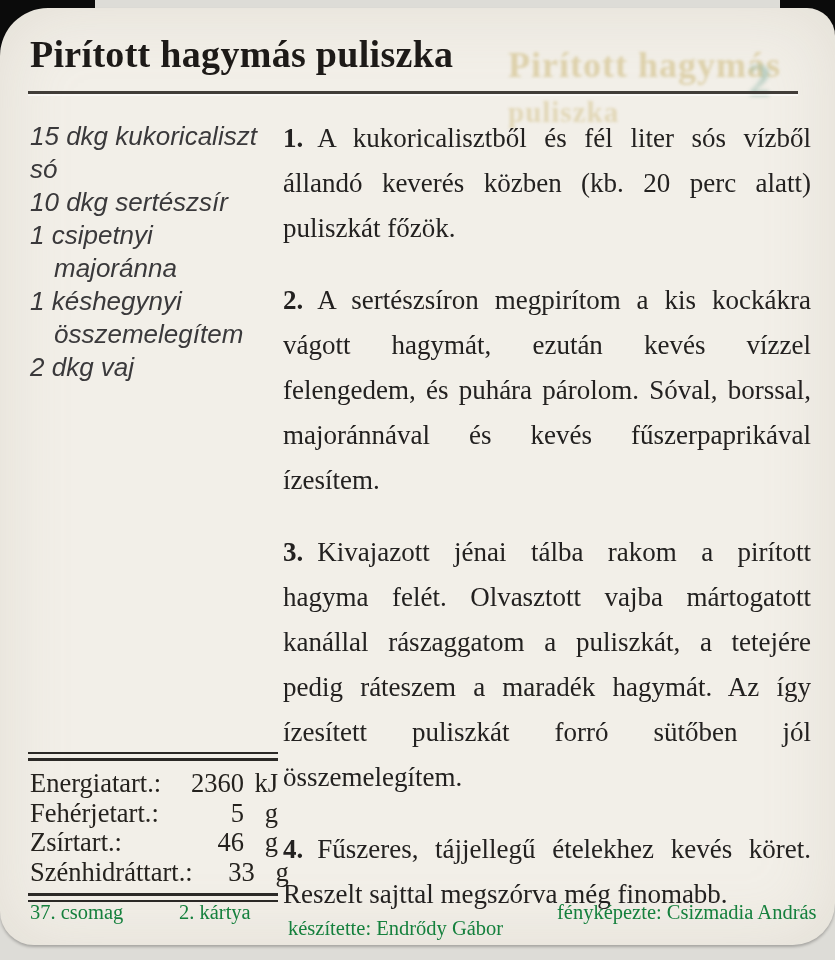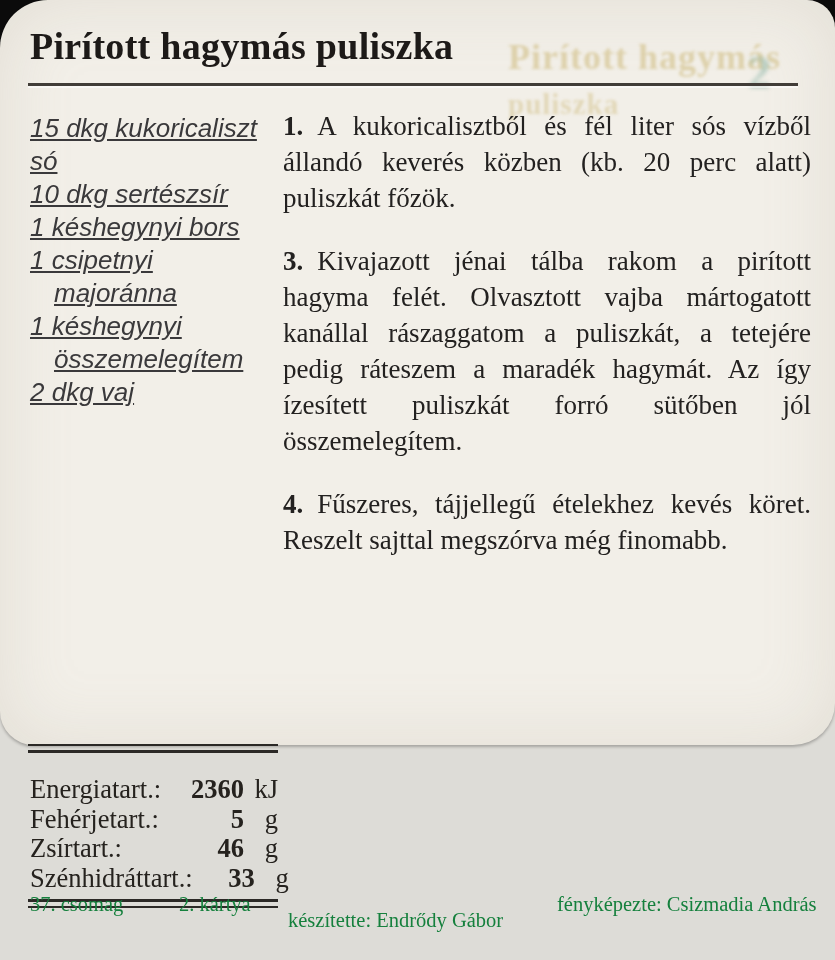--- a/index.html
+++ b/index.html
@@ -6,48 +6,48 @@
     --card_bg:#f2efe8; --text:#232120; --rule:#413d38;
     --outside_top:#0b0b0b; --outside_bottom:#dddcd7;
     --ghost_text:#cdb97a; --ghost_badge:#7fae9f;
     --ing_text:#3a393b; --title_text:#1d1a18;
   }
   *{margin:0;padding:0;box-sizing:border-box;}
   body{width:835px;height:960px;overflow:hidden;font-family:"Liberation Serif",serif;}
   .stage{position:relative;width:835px;height:960px;background:var(--outside_bottom);overflow:hidden;}
   .corner-tl{position:absolute;left:0;top:0;width:95px;height:95px;background:var(--outside_top);}
   .corner-tr{position:absolute;right:0;top:0;width:55px;height:55px;background:var(--outside_top);}
-  .card{position:absolute;left:0;top:0;width:835px;height:745px;background:var(--card_bg);
+  .card{position:absolute;left:0;top:8px;width:835px;height:937px;background:var(--card_bg);
         border-radius:48px 28px 42px 34px;
         box-shadow:inset 0 0 70px rgba(175,165,145,0.22), 0 2px 3px rgba(0,0,0,0.25);}
   .ghost{position:absolute;color:var(--ghost_text);font-weight:bold;filter:blur(1.6px);
          opacity:.55;letter-spacing:1px;pointer-events:none;}
   .ghost-1{left:508px;top:36px;font-size:36px;}
   .ghost-2{left:508px;top:88px;font-size:29px;opacity:.45;}
   .ghost-badge{left:748px;top:46px;font-size:46px;color:var(--ghost_badge);filter:blur(2px);opacity:.5;}
   .title{position:absolute;left:30px;top:24px;font-size:38px;font-weight:bold;color:var(--title_text);
          letter-spacing:.3px;white-space:nowrap;}
   .title-rule{position:absolute;left:28px;top:83px;width:770px;height:3px;background:var(--rule);
               box-shadow:0 2px 0 rgba(255,255,255,.55);}
   .ingredients{position:absolute;left:30px;top:112px;width:250px;
                font-family:"Liberation Sans",sans-serif;font-style:italic;
-               font-size:26px;line-height:33px;color:var(--ing_text);text-decoration:underline;}
+               font-size:26px;line-height:33px;color:var(--ing_text);}
   .ing-line{white-space:nowrap;}
   .ing-line.indent{padding-left:24px;}
   .steps{position:absolute;left:283px;top:108px;width:528px;color:var(--text);}
-  .steps p{font-size:27px;line-height:36px;text-align:justify;margin:0 0 27px 0;}
+  .steps p{font-size:27px;line-height:45px;text-align:justify;margin:0 0 27px 0;}
   .step-num{font-weight:bold;margin-right:14px;}
   .nutrition{position:absolute;left:28px;top:744px;width:250px;color:#25221e;}
   .rule-thin{height:2px;background:#2b2926;}
   .rule-thick{height:3px;background:#2b2926;}
   .dbl-top .rule-thin{margin-bottom:4px;}
   .dbl-bottom .rule-thick{margin-bottom:4px;}
-  .nrows{padding:22px 0 6px 2px;}
+  .nrows{padding:8px 0 6px 2px;}
   .nrow{display:grid;grid-template-columns:1fr 62px 34px;font-size:26.5px;line-height:29.5px;}
-  .nvalue{text-align:right;font-weight:bold;}
+  .nvalue{text-align:right;}
   .nunit{text-align:right;}
   .footer{position:absolute;left:0;top:893px;width:835px;height:30px;
           font-size:20.5px;color:#15803d;}
   .footer span{position:absolute;white-space:nowrap;}
   .f-package{left:30px;}
   .f-card{left:163px;margin-left:16px;}
   .f-made{left:288px;margin-top:16px;}
   .f-photo{left:557px;}
 </style>
 </head>
@@ -62,30 +62,30 @@
     <div class="ghost ghost-2">puliszka</div>
     <div class="ghost ghost-badge">2</div>
 
     <h1 class="title">Pirított hagymás puliszka</h1>
     <div class="title-rule"></div>
 
     <div class="ingredients">
       <div class="ing-line">15 dkg kukoricaliszt</div>
       <div class="ing-line">só</div>
       <div class="ing-line">10 dkg sertészsír</div>
-      <div class="ing-line">1 késhegynyi bors</div>
       <div class="ing-line">1 csipetnyi</div>
       <div class="ing-line indent">majoránna</div>
       <div class="ing-line">1 késhegynyi</div>
       <div class="ing-line indent">összemelegítem</div>
       <div class="ing-line">2 dkg vaj</div>
     </div>
 
     <div class="steps">
       <p><b class="step-num">1.</b><span>A kukoricalisztből és fél liter sós vízből állandó keverés közben (kb. 20 perc alatt) puliszkát főzök.</span></p>
+      <p><b class="step-num">2.</b><span>A sertészsíron megpirítom a kis kockákra vágott hagymát, ezután kevés vízzel felengedem, és puhára párolom. Sóval, borssal, majoránnával és kevés fűszerpaprikával ízesítem.</span></p>
       <p><b class="step-num">3.</b><span>Kivajazott jénai tálba rakom a pirított hagyma felét. Olvasztott vajba mártogatott kanállal rászaggatom a puliszkát, a tetejére pedig ráteszem a maradék hagymát. Az így ízesített puliszkát forró sütőben jól összemelegítem.</span></p>
       <p><b class="step-num">4.</b><span>Fűszeres, tájjellegű ételekhez kevés köret. Reszelt sajttal megszórva még finomabb.</span></p>
     </div>
 
     <div class="nutrition">
       <div class="dbl-top">
         <div class="rule-thin"></div>
         <div class="rule-thick"></div>
       </div>
       <div class="nrows">

